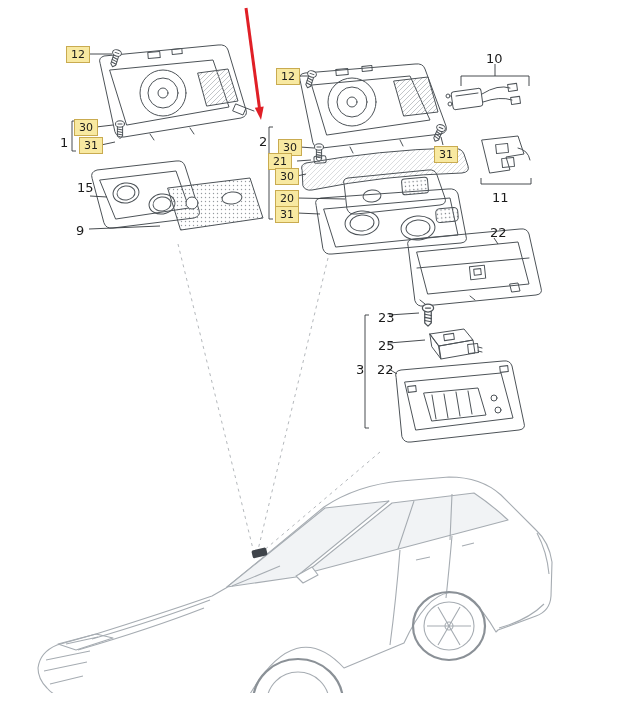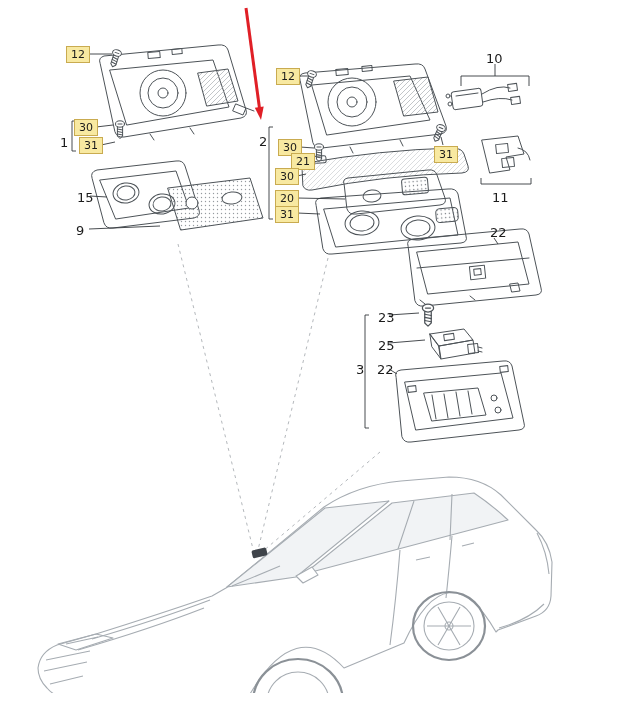--- a/index.html
+++ b/index.html
@@ -224,26 +224,26 @@
   <g>
     <line class="arrowline" x1="246" y1="8" x2="259.6" y2="109"></line>
     <polygon class="arrowhead" points="261,120 254.8,107.7 263.7,106.5"></polygon>
   </g>
 </svg>
 
 <div class="callout hl" style="left:66px;top:46px">12</div>
 <div class="callout hl" style="left:74px;top:119px">30</div>
 <div class="callout" style="left:57px;top:134px">1</div>
 <div class="callout hl" style="left:79px;top:137px">31</div>
-<div class="callout" style="left:74px;top:189px">15</div>
+<div class="callout" style="left:74px;top:179px">15</div>
 <div class="callout" style="left:73px;top:222px">9</div>
 <div class="callout hl" style="left:276px;top:68px">12</div>
 <div class="callout" style="left:256px;top:133px">2</div>
 <div class="callout hl" style="left:278px;top:139px">30</div>
-<div class="callout hl" style="left:291px;top:153px">21</div>
+<div class="callout hl" style="left:268px;top:153px">21</div>
 <div class="callout hl" style="left:275px;top:168px">30</div>
 <div class="callout hl" style="left:275px;top:190px">20</div>
 <div class="callout hl" style="left:275px;top:206px">31</div>
 <div class="callout" style="left:483px;top:50px">10</div>
 <div class="callout hl" style="left:434px;top:146px">31</div>
 <div class="callout" style="left:489px;top:189px">11</div>
 <div class="callout" style="left:487px;top:224px">22</div>
 <div class="callout" style="left:375px;top:309px">23</div>
 <div class="callout" style="left:375px;top:337px">25</div>
 <div class="callout" style="left:353px;top:361px">3</div>

